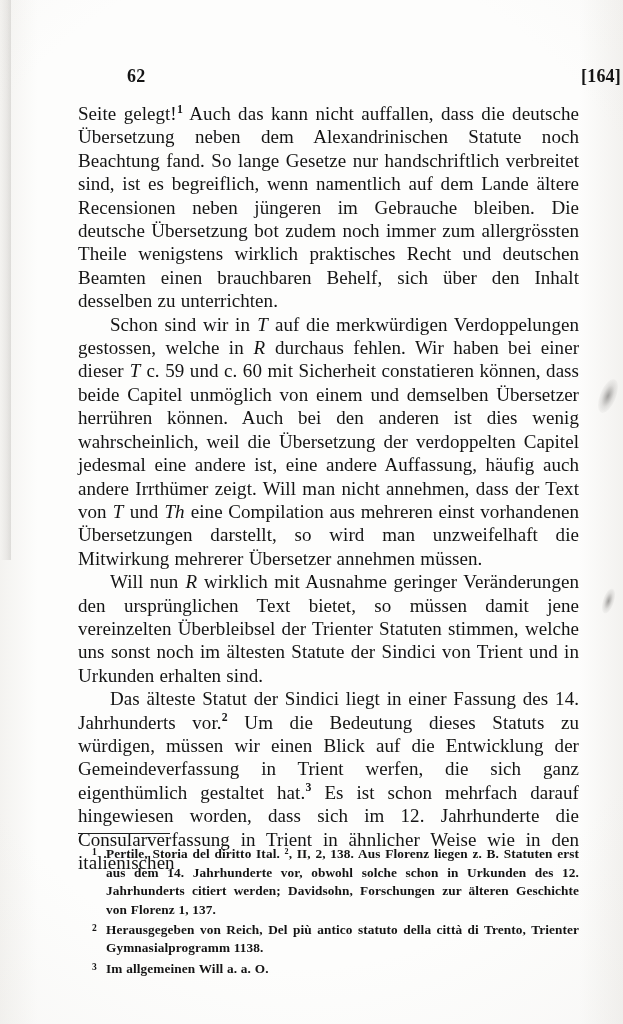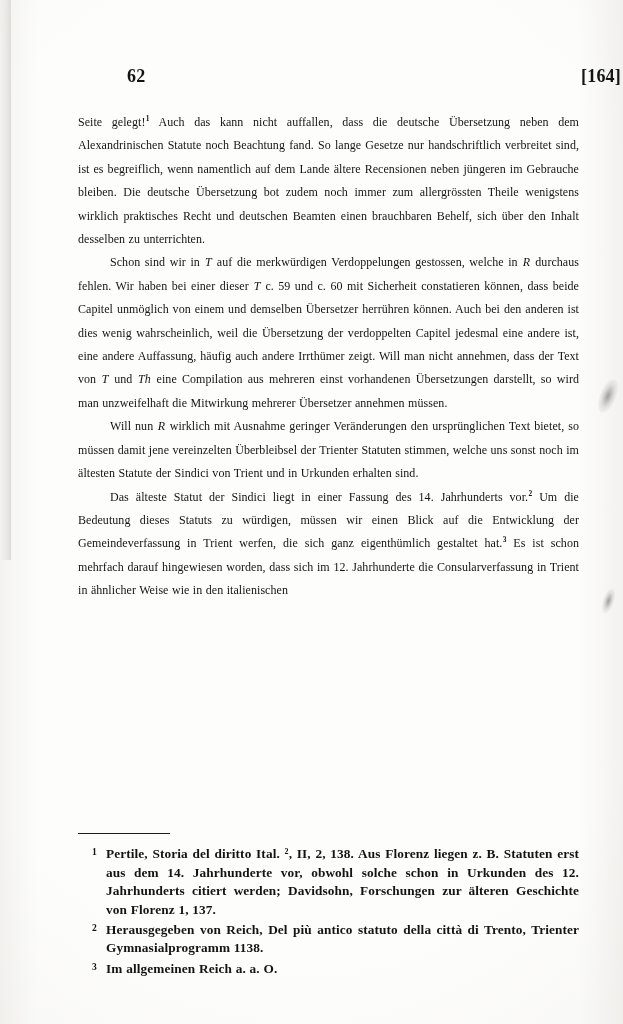--- a/index.html
+++ b/index.html
@@ -58,23 +58,23 @@
     letter-spacing: 0.2px;
     margin-left: 44px;
   }
   #page-number-left { margin-left: 5px; }
   #page-number-right { margin-right: 1px; }
 
   
   #body-text {
     position: absolute;
     left: 78px;
-    top: 111px;
+    top: 102px;
     width: 501px;
-    font-size: 12px;
+    font-size: 19px;
     line-height: 23.4px;
     text-align: justify;
     text-justify: inter-word;
     letter-spacing: 0.05px;
     word-spacing: 0.4px;
   }
   #body-text p {
     margin: 0;
     text-indent: 0;
   }
@@ -160,17 +160,17 @@
       <div class="footnote">
         <span class="fn-marker">1</span>
         <span class="fn-text">Pertile, Storia del diritto Ital. ², II, 2, 138. Aus Florenz liegen z. B. Statuten erst aus dem 14. Jahrhunderte vor, obwohl solche schon in Urkunden des 12. Jahrhunderts citiert werden; Davidsohn, Forschungen zur älteren Geschichte von Florenz 1, 137.</span>
       </div>
       <div class="footnote">
         <span class="fn-marker">2</span>
         <span class="fn-text">Herausgegeben von Reich, Del più antico statuto della città di Trento, Trienter Gymnasialprogramm 1138.</span>
       </div>
       <div class="footnote single-line">
         <span class="fn-marker">3</span>
-        <span class="fn-text">Im allgemeinen Reich a. a. O.</span>
+        <span class="fn-text">Im allgemeinen Will a. a. O.</span>
       </div>
     </div>
 
 </div>
 
 </body></html>

